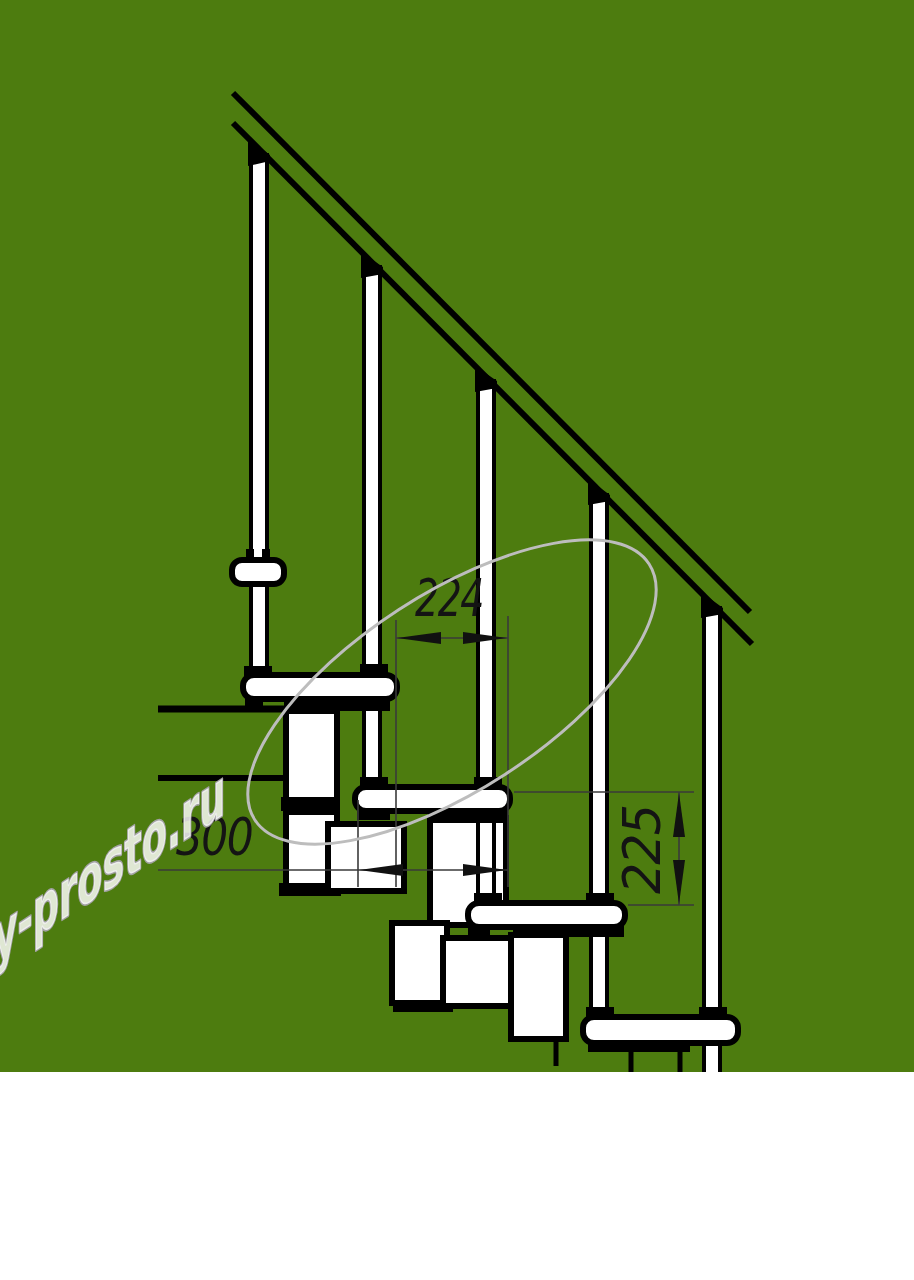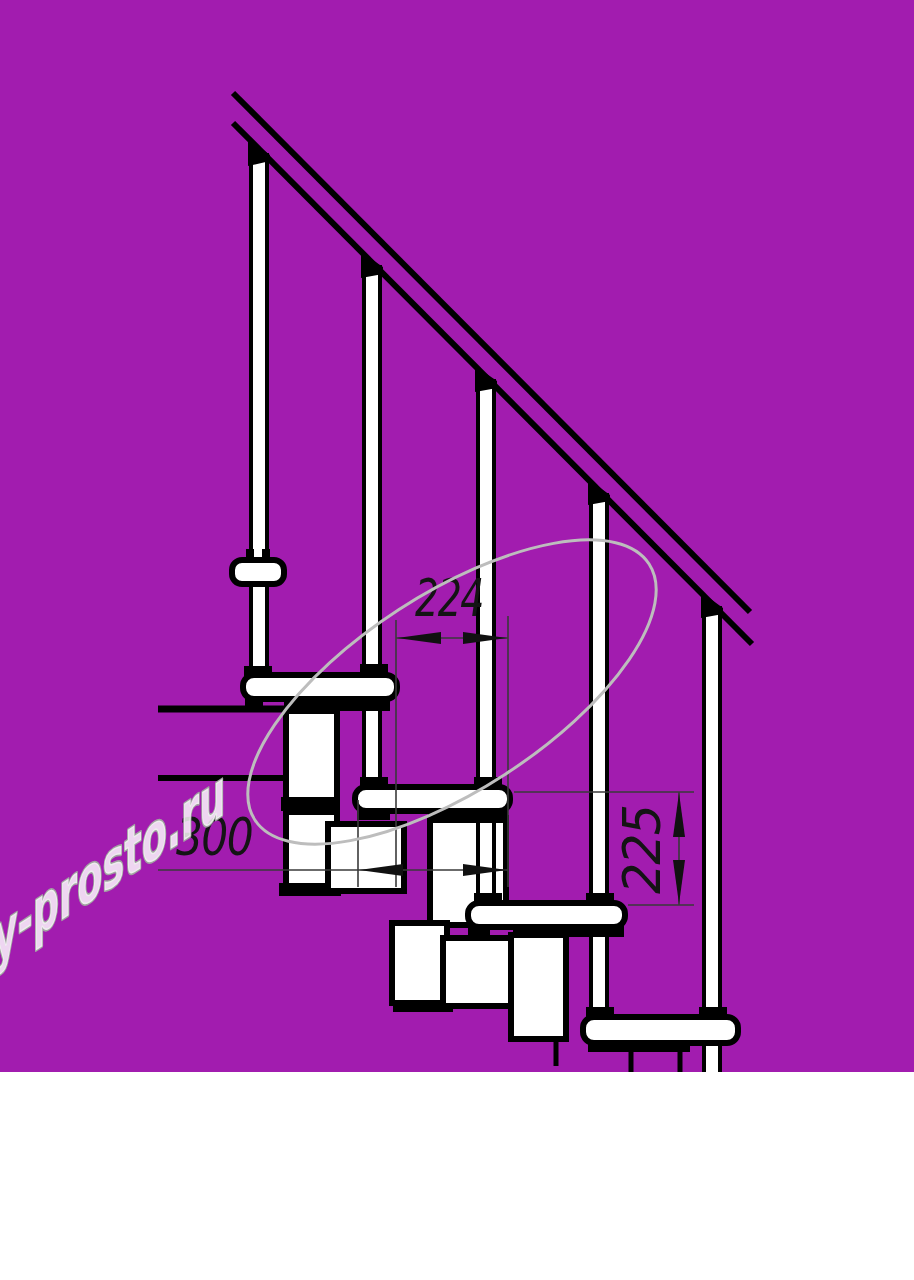--- a/index.html
+++ b/index.html
@@ -1,16 +1,16 @@
 <!DOCTYPE html>
 <html><head>
 <meta charset="utf-8">
 <style>
   html,body{margin:0;padding:0;background:#ffffff;}
-  .page{position:relative;width:914px;height:1072px;background:#a21caf;overflow:hidden;
+  .page{position:relative;width:914px;height:1072px;background:#4d7c0f;overflow:hidden;
         font-family:"DejaVu Sans",sans-serif;}
   svg{display:block;}
   .ln{stroke:#000000;fill:none;}
   .box{fill:#ffffff;stroke:#000000;stroke-width:6;}
   .blk{fill:#000000;stroke:none;}
   .bal{fill:#ffffff;stroke:#000000;stroke-width:4;}
   .tread{fill:#ffffff;stroke:#000000;stroke-width:6;}
   .dimline{stroke:#3a3a3a;stroke-width:1.6;fill:none;}
   .arrow{fill:#111111;stroke:none;}
   .dim-text{font-family:"DejaVu Sans",sans-serif;font-style:italic;font-size:52px;

